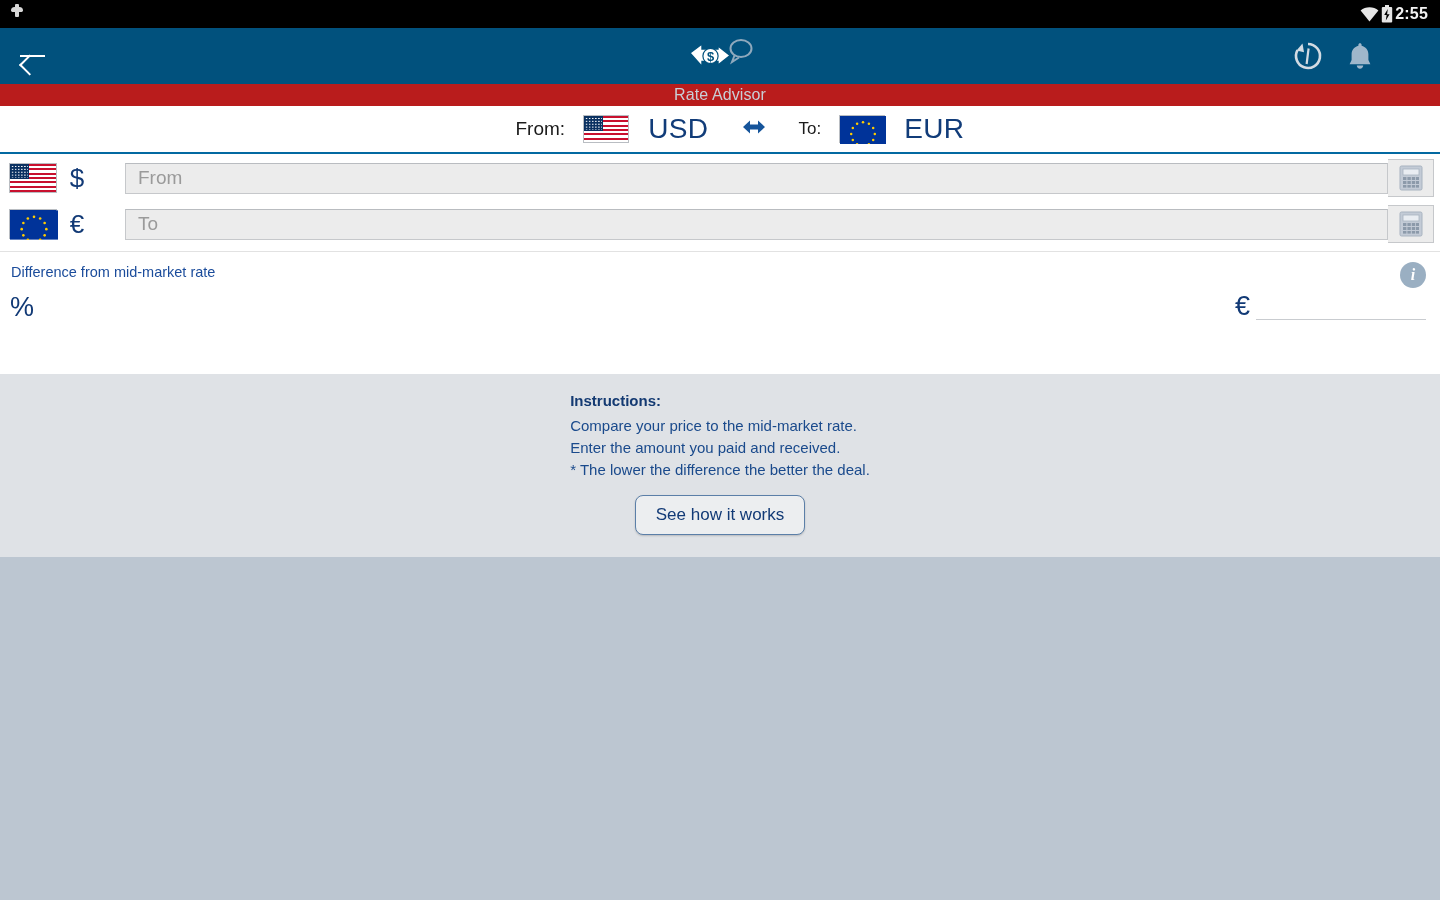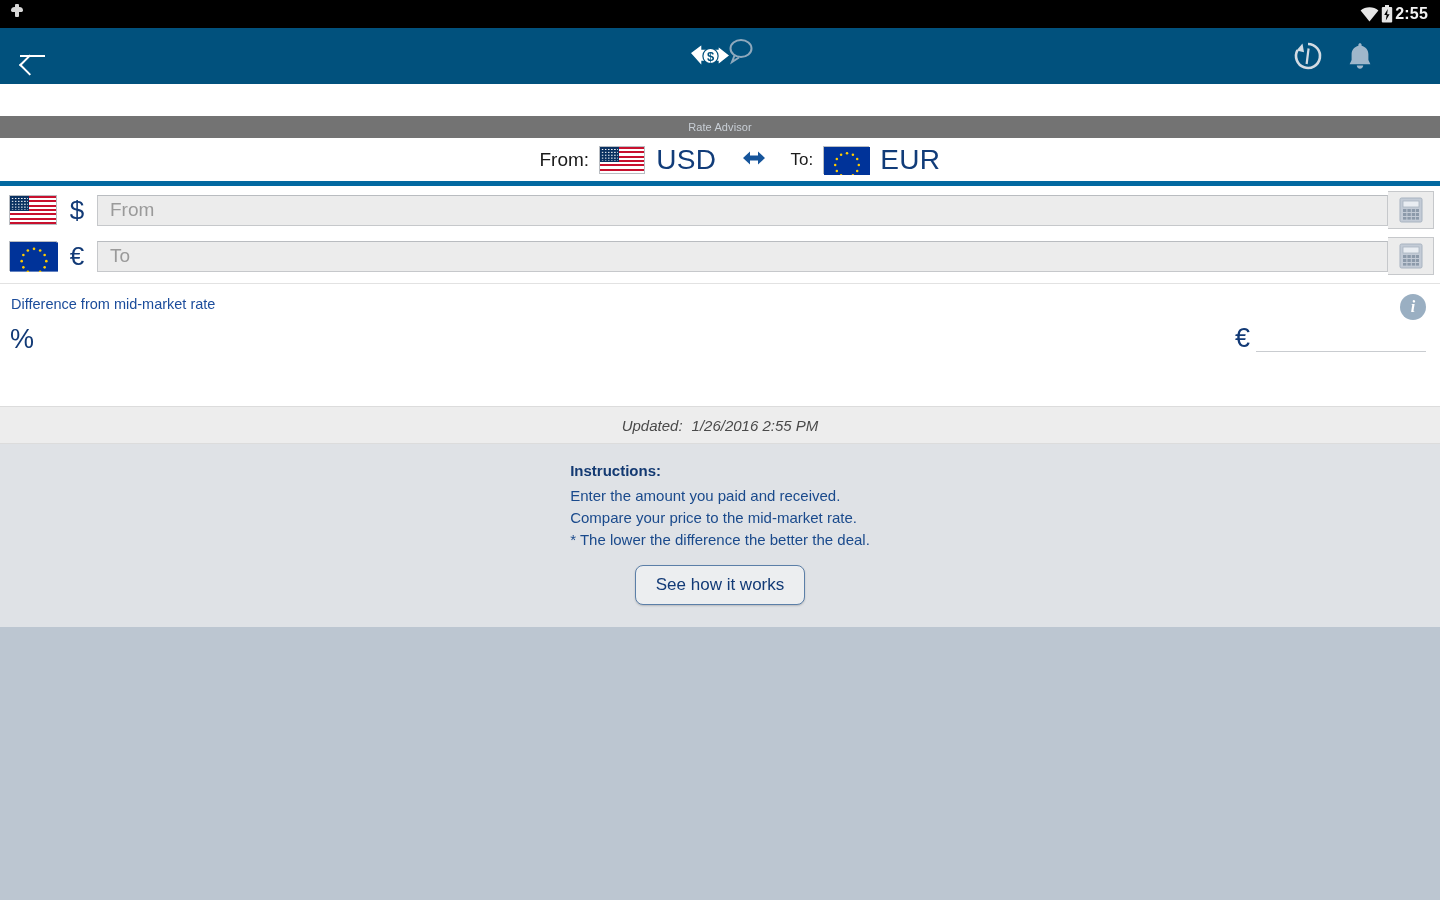--- a/index.html
+++ b/index.html
@@ -63,29 +63,29 @@
     position:absolute; right: 16px; top: 0; height: 56px;
     display:flex; align-items:center; gap: 22px;
   }
   .act { cursor:pointer; display:flex; align-items:center; justify-content:center; }
 
   .hamburger { width: 28px; height: 22px; display:flex; flex-direction:column; justify-content:space-between; padding:2px 0; }
   .hamburger span { display:block; height:3.4px; background:#a9bdcd; border-radius:1px; }
 
   
   .subbar {
-    height: 22px; background: #737373; color: #c9cfd6;
+    height: 22px; background: #b91c1c; color: #c9cfd6;
     display:flex; align-items:center; justify-content:center;
-    font-size: 11px; letter-spacing: .1px; margin-top: 32px;
+    font-size: 16px; letter-spacing: .1px;
   }
 
   
   .pairbar {
-    height: 48px; background: #fff; border-bottom: 5px solid #0369a1;
-    display: flex; align-items: center; justify-content: center; gap: 0; padding-left: 40px;
+    height: 48px; background: #fff; border-bottom: 2px solid #0369a1;
+    display: flex; align-items: center; justify-content: center; gap: 8px; padding-left: 40px;
   }
   .pair-label { font-size: 19px; color: #1b1b1b; margin-right: 10px; }
   .pair-label.small { font-size: 17px; }
   .pair-code { font-size: 28px; color: #113C79; letter-spacing:.4px; margin-left: 11px; }
   .swap-ic { margin: 0 16px 0 18px; }
 
   
   .flag { display:inline-block; vertical-align: middle; line-height:0; }
   .flag-us { width: 46px; height: 28px; position: relative; background:#fff; overflow:hidden;
              border: 1px solid #b9bdc2; }
@@ -109,20 +109,21 @@
   .amt-sym {
     width: 40px; flex: 0 0 40px; text-align:center;
     font-size: 26px; color: #123A76; font-weight: normal;
   }
   .amt-input {
     flex: 1 1 auto; height: 31px; background: #ececec;
     border: 1px solid #c6c8cb; border-top-color:#b9bcc0;
     font-size: 19px; color: #555; padding: 0 12px;
     font-family: "Liberation Sans", sans-serif;
     outline: none;
+    margin-left: 28px;
   }
   .amt-input::placeholder { color: #9a9a9a; }
   .calc-btn {
     width: 46px; flex: 0 0 46px; height: 38px; display:flex; align-items:center; justify-content:center;
     cursor:pointer; background:#ececec; border:1px solid #c6c8cb; border-left:none;
   }
 
   
   .diff {
     background:#fff; position:relative; height: 123px; border-top: 1px solid #e2e2e2;
@@ -372,30 +373,26 @@
       </div>
       <div class="diff-row">
         <div class="diff-pct">%</div>
         <div class="diff-right">
           <span class="diff-eur">€</span>
           <input class="diff-field" type="text" placeholder="" style="">
         </div>
       </div>
     </div>
 
-    <div class="updated">
-      <span class="u-label">Updated:</span>
-      <span>1/26/2016 2:55 PM</span>
-    </div>
 
     <div class="instructions">
       <div class="ins-inner">
         <div class="ins-title">Instructions:</div>
+        <div class="ins-line">Compare your price to the mid-market rate.</div>
         <div class="ins-line">Enter the amount you paid and received.</div>
-        <div class="ins-line">Compare your price to the mid-market rate.</div>
         <div class="ins-line">* The lower the difference the better the deal.</div>
       </div>
       <div class="ins-btn-wrap">
         <div class="see-btn">See how it works</div>
       </div>
     </div>
 
     <div class="filler"></div>
   </div>
 

